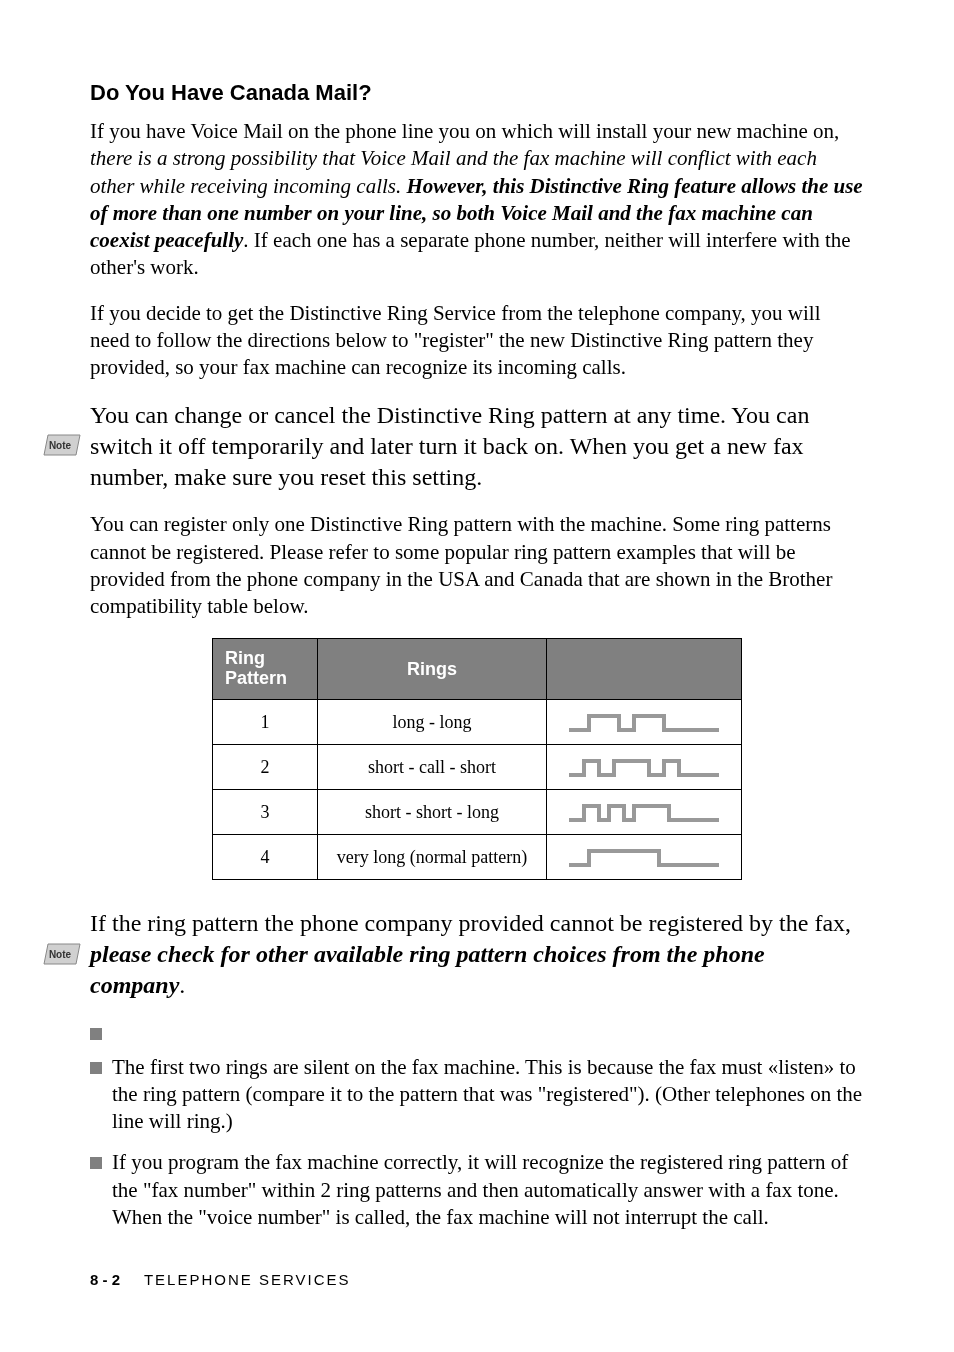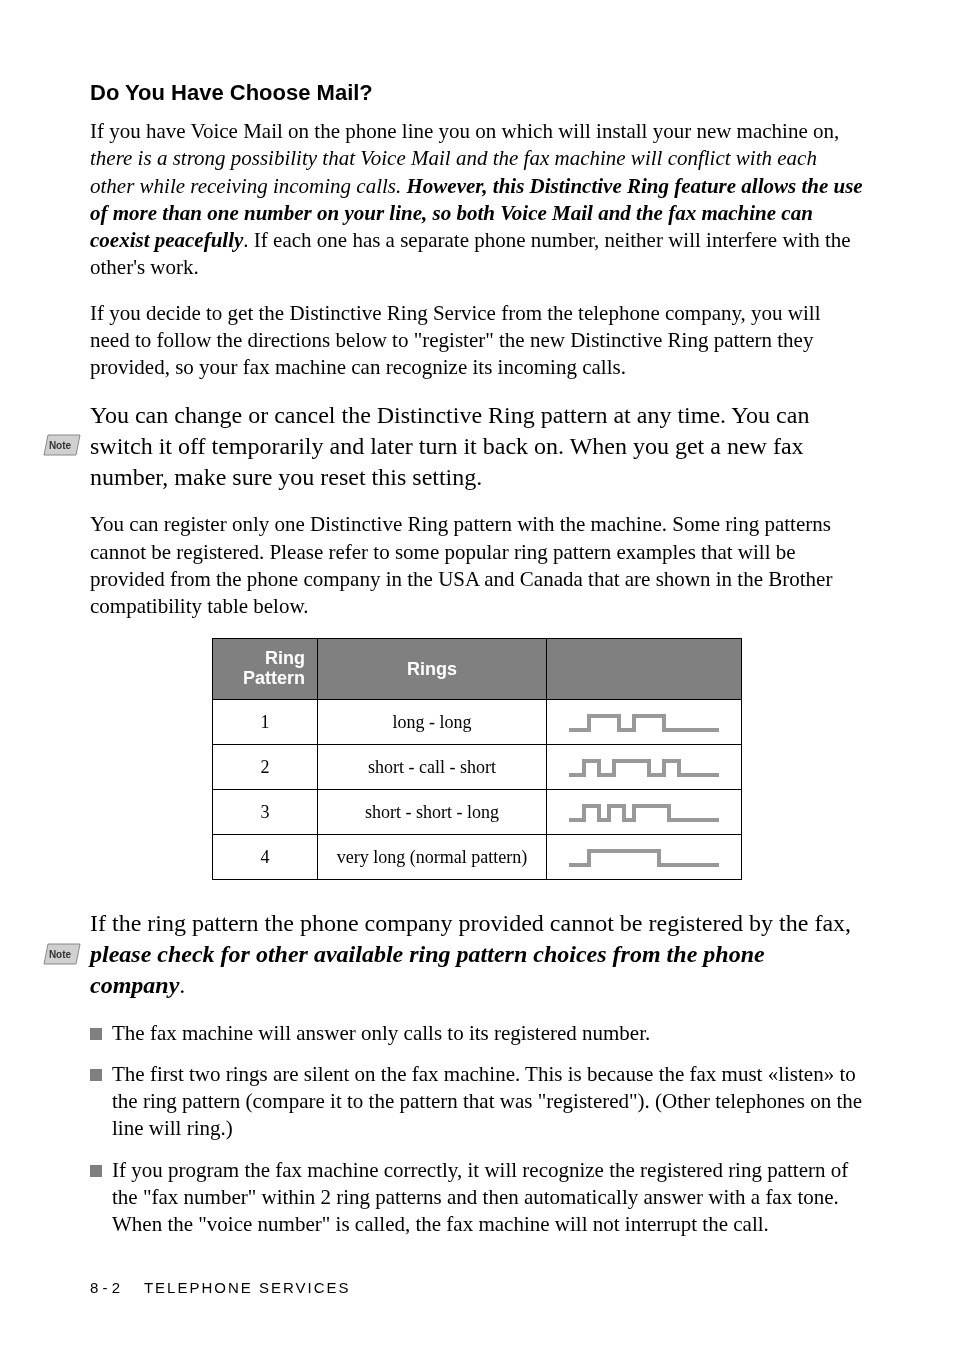--- a/index.html
+++ b/index.html
@@ -52,21 +52,21 @@
     text-align: center;
     vertical-align: middle;
   }
   table.ring-table th {
     background: #808080;
     color: #fff;
     font-family: Arial, Helvetica, sans-serif;
     font-weight: bold;
   }
   table.ring-table th.pattern-head {
-    text-align: right;
+    text-align: left;
     line-height: 1.1;
     margin-top: 12px;
   }
   table.ring-table td.num {
     text-align: center;
     width: 80px;
   }
   table.ring-table td.wave {
     width: 170px;
     text-align: center;
@@ -91,34 +91,34 @@
     margin-right: 10px;
     margin-top: 8px;
   }
   .footer {
     font-family: Arial, Helvetica, sans-serif;
     font-size: 15px;
     letter-spacing: 2px;
     margin-top: 40px;
   }
   .footer .pg {
-    font-weight: normal;
+    font-weight: bold;
     letter-spacing: 0;
     margin-right: 18px;
   }
   svg.wave { display: block; margin: 0 auto; }
   .italic { font-style: italic; }
   .bold { font-weight: bold; font-style: italic; }
 </style>
 </head>
 <body>
 
 <div class="page">
 
-  <h2 class="h2">Do You Have Choose Mail?</h2>
+  <h2 class="h2">Do You Have Canada Mail?</h2>
 
   <p class="para">
     <span>If you have Voice Mail on the phone line you on which will install your new machine on, </span><span class="italic">there is a strong possibility that Voice Mail and the fax machine will conflict with each other while receiving incoming calls.</span><span class="bold"> However, this Distinctive Ring feature allows the use of more than one number on your line, so both Voice Mail and the fax machine can coexist peacefully</span><span>. If each one has a separate phone number, neither will interfere with the other's work.</span>
   </p>
 
   <p class="para">If you decide to get the Distinctive Ring Service from the telephone company, you will need to follow the directions below to "register" the new Distinctive Ring pattern they provided, so your fax machine can recognize its incoming calls.</p>
 
   <div class="note-row">
     <span class="note-icon">
       <svg width="40" height="28" viewBox="0 0 40 28">
@@ -191,21 +191,20 @@
       </svg>
     </span>
     <div class="note-text">
       <span>If the ring pattern the phone company provided cannot be registered by the fax, </span><span class="bold">please check for other available ring pattern choices from the phone company</span><span>.</span>
     </div>
   </div>
 
   <ul class="bullets">
     <li>
       <span class="sq"></span>
-      <span>The fax machine will answer only calls to its registered number.</span>
     </li>
     <li>
       <span class="sq"></span>
       <span>The first two rings are silent on the fax machine. This is because the fax must «listen» to the ring pattern (compare it to the pattern that was "registered"). (Other telephones on the line will ring.)</span>
     </li>
     <li>
       <span class="sq"></span>
       <span>If you program the fax machine correctly, it will recognize the registered ring pattern of the "fax number" within 2 ring patterns and then automatically answer with a fax tone. When the "voice number" is called, the fax machine will not interrupt the call.</span>
     </li>
   </ul>

